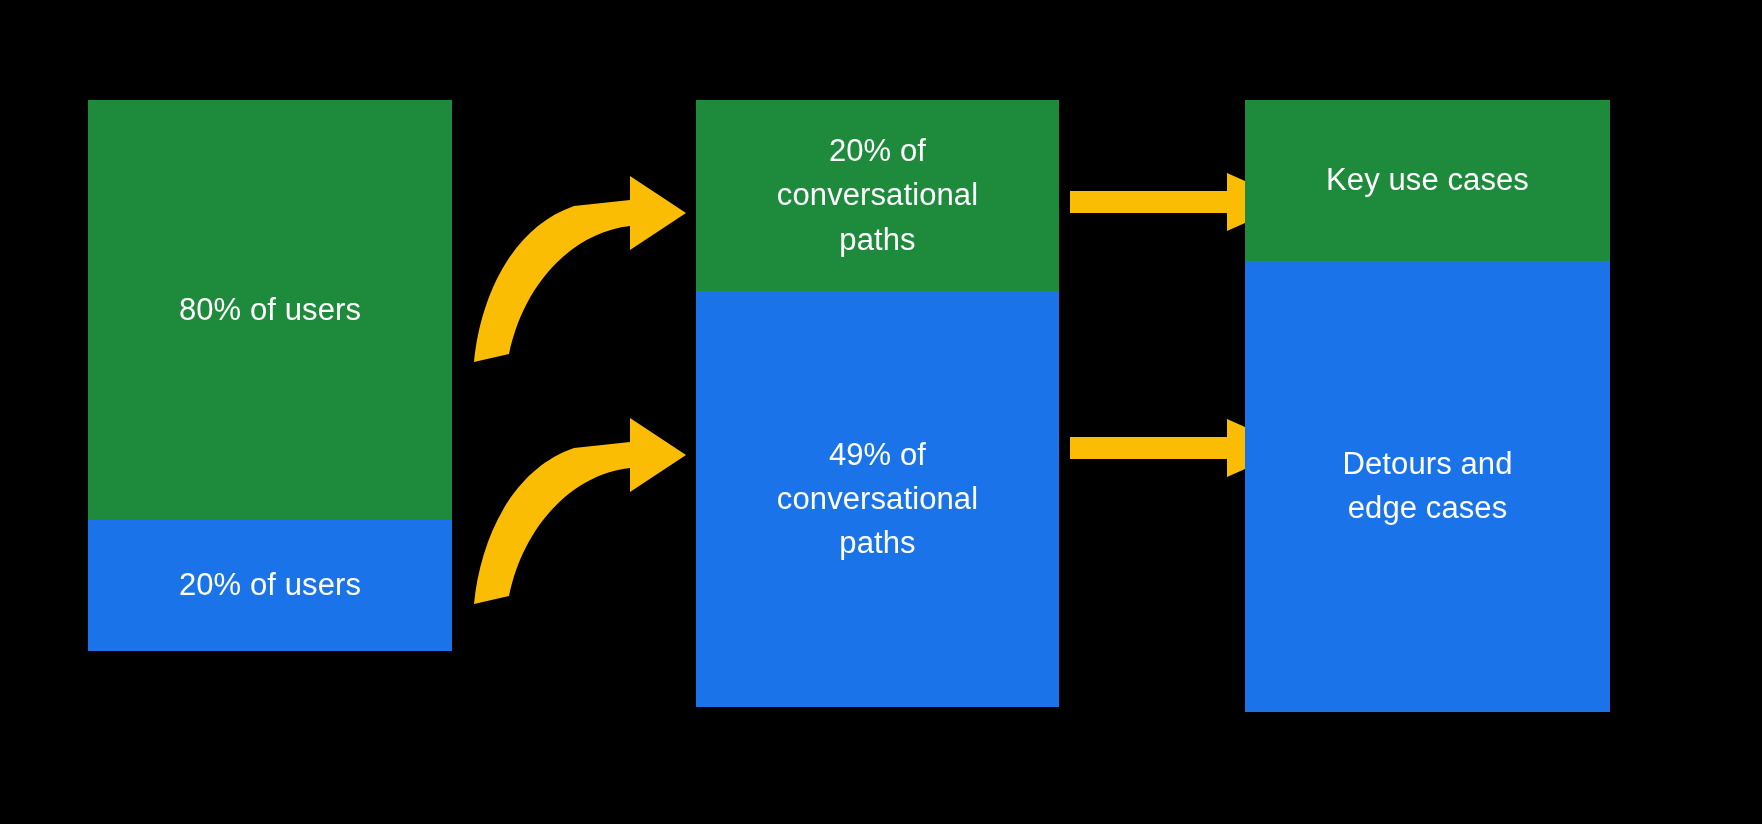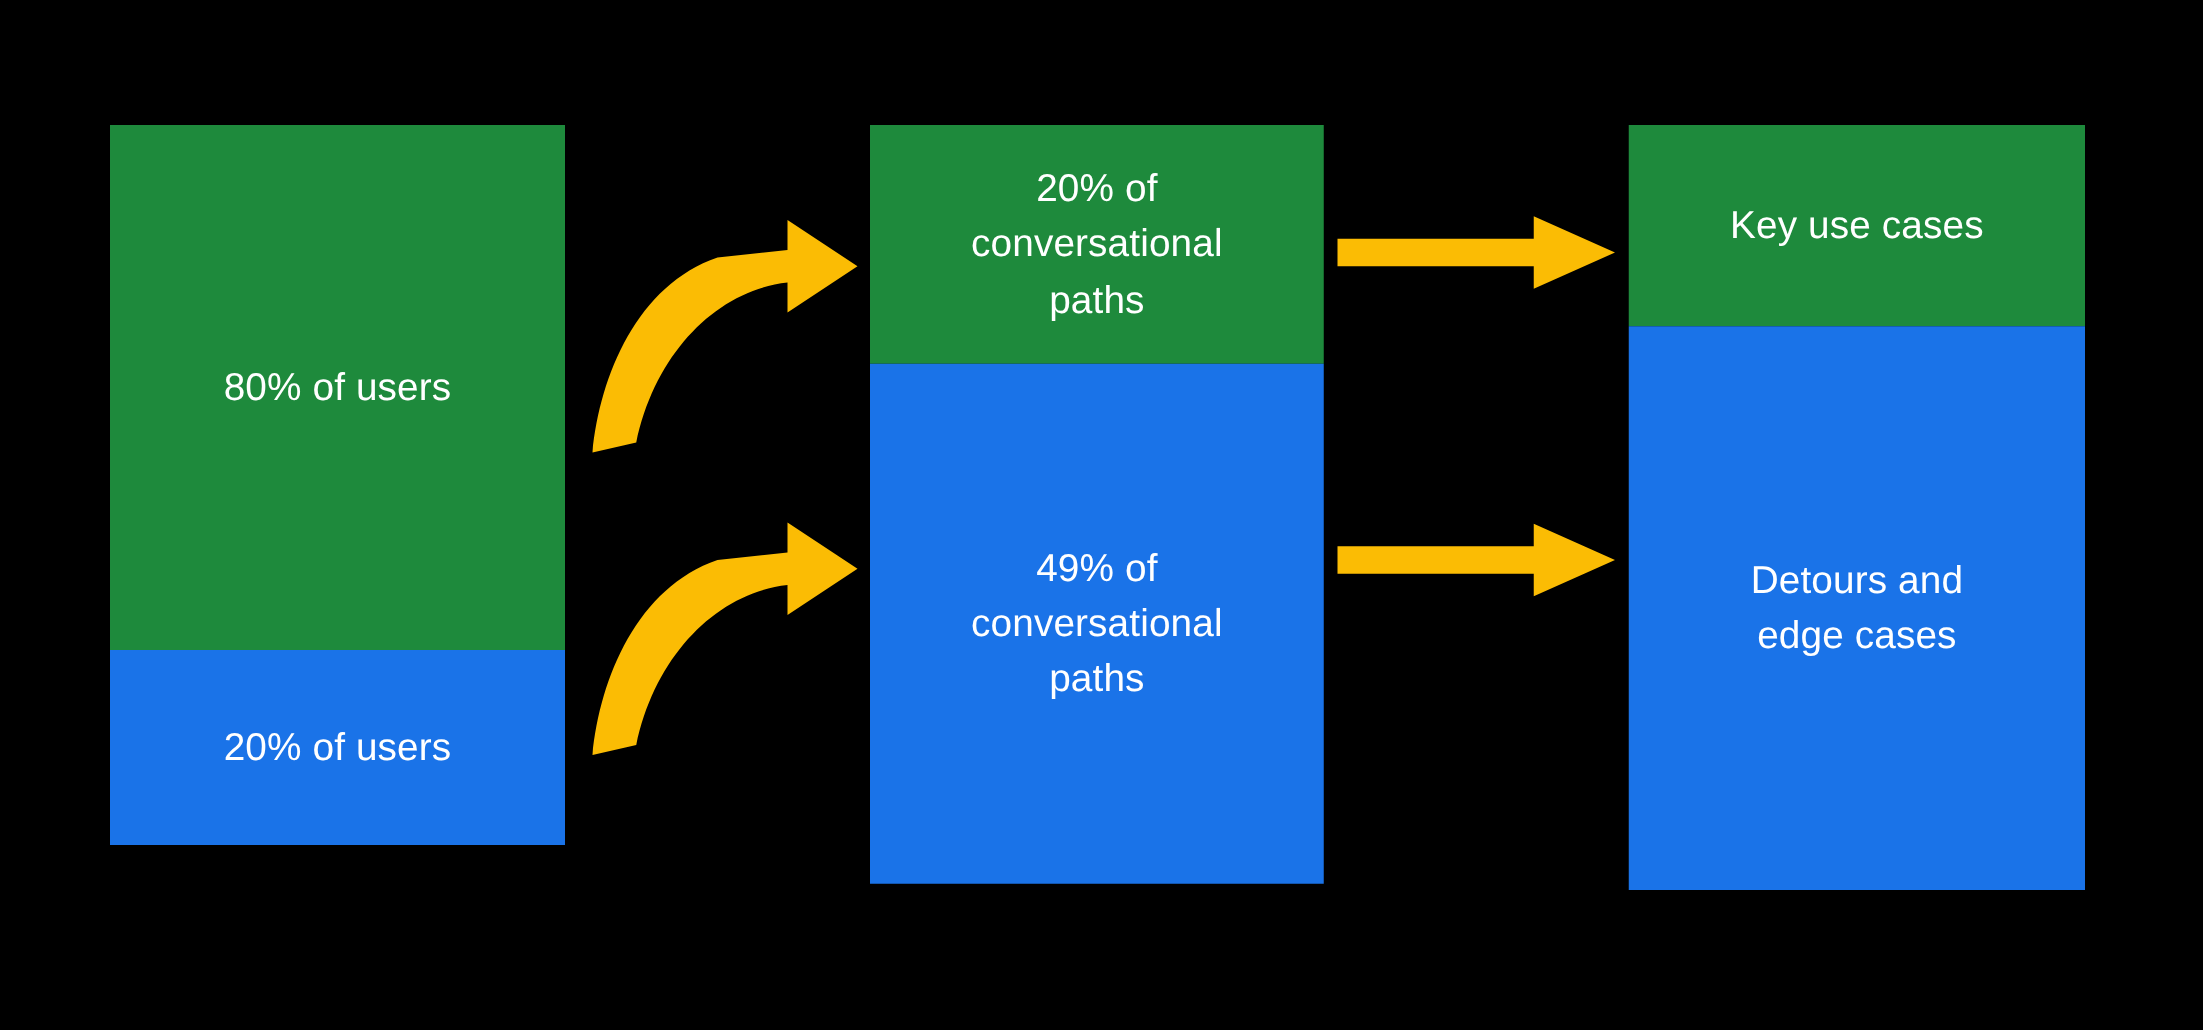--- a/index.html
+++ b/index.html
@@ -47,35 +47,35 @@
   }
 
   
   #col-users {
     left: 88px;
     top: 100px;
     width: 364px;
     height: 605px;
   }
   #col-users .green { height: 420px; }
-  #col-users .blue  { height: 156px; }
+  #col-users .blue  { height: 131px; }
 
   
   #col-paths {
     left: 696px;
     top: 100px;
     width: 363px;
     height: 607px;
   }
   #col-paths .green { height: 191px; }
   #col-paths .blue  { height: 416px; }
 
   
   #col-cases {
-    left: 1303px;
+    left: 1245px;
     top: 100px;
     width: 365px;
     height: 612px;
   }
   #col-cases .green { height: 192px; }
   #col-cases .blue  { height: 540px; }
 
   
   .arrow-svg {
     position: absolute;

